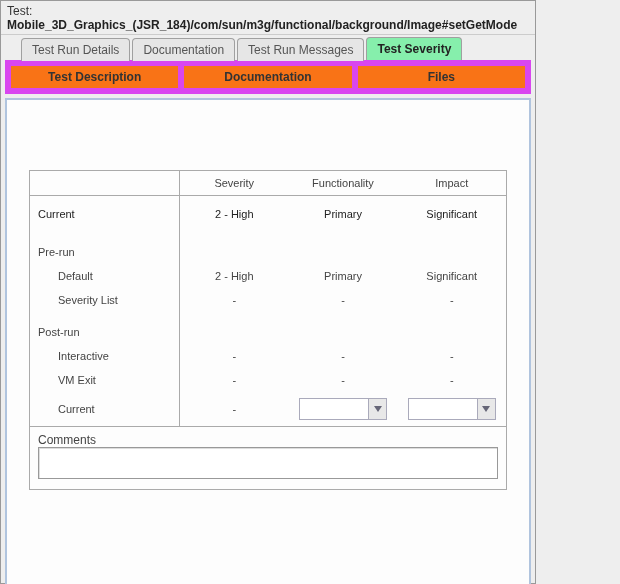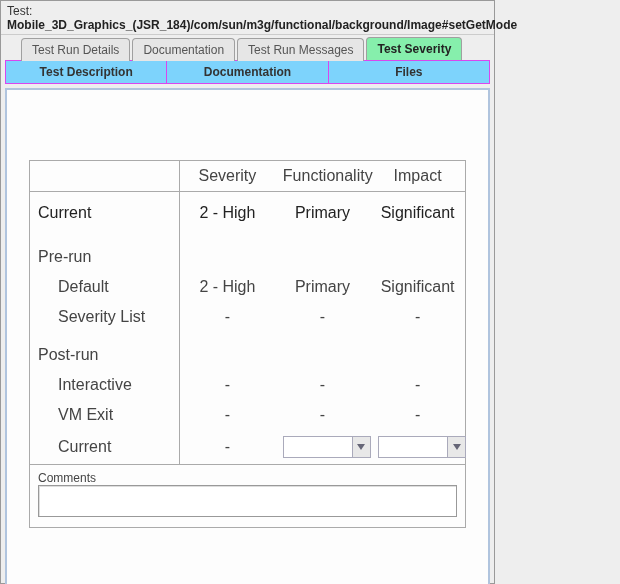--- a/index.html
+++ b/index.html
@@ -7,21 +7,21 @@
     margin: 0;
     font-family: Arial, sans-serif;
     font-size: 12px;
     background: #eeeeee;
     color: #333;
     width: 620px;
     height: 584px;
     overflow: hidden;
   }
   .window {
-    width: 495px;
+    width: 536px;
     height: 584px;
     background: #eeeeee;
     border: 1px solid #999;
   }
   .title-bar {
     padding: 3px 6px 2px 6px;
     font-size: 12px;
     background: #eeeeee;
     border-bottom: 1px solid #ccc;
   }
@@ -68,22 +68,22 @@
   .sub-row {
     display: flex;
     padding: 0 4px;
     gap: 0;
     background: #eeeeee;
   }
   .sub-btn {
     flex: 1;
     text-align: center;
     padding: 4px 6px;
-    border: 1px solid #d946ef;
-    background: #7dd3fc;
+    border: 6px solid #d946ef;
+    background: #f97316;
     font-weight: bold;
     color: #333;
     font-size: 12px;
     margin: 0;
     cursor: default;
   }
   .sub-btn + .sub-btn { border-left: none; }
 
   
   .content-frame {
@@ -96,21 +96,21 @@
   }
 
   
   .sev-table {
     width: 100%;
     border: 1px solid #aaa;
     border-collapse: collapse;
     table-layout: fixed;
   }
   .sev-table th, .sev-table td {
-    font-size: 16px;
+    font-size: 11px;
     color: #444;
     padding: 6px 8px;
     text-align: center;
     height: 24px;
   }
   .sev-table th {
     font-weight: normal;
     border-bottom: 1px solid #aaa;
   }
   .sev-table th:first-child, .sev-table td:first-child {

